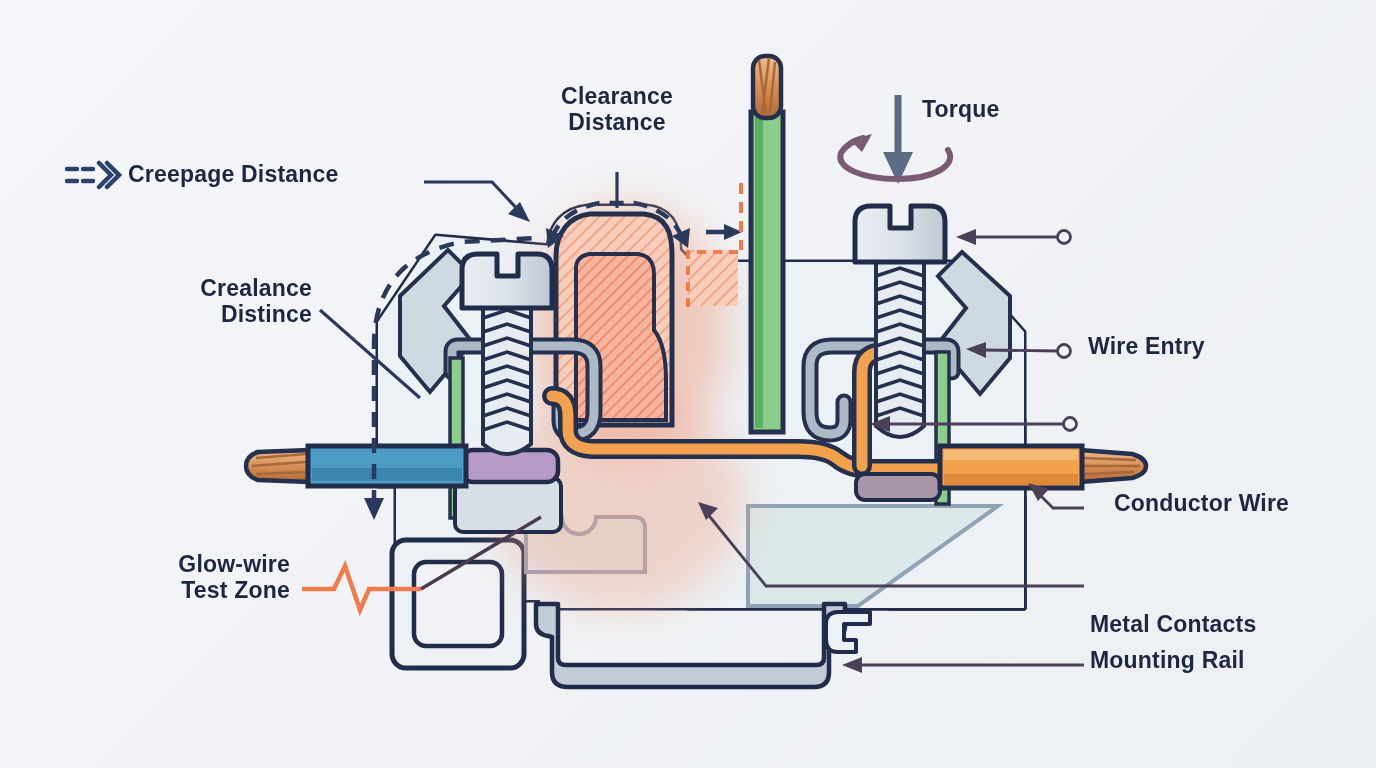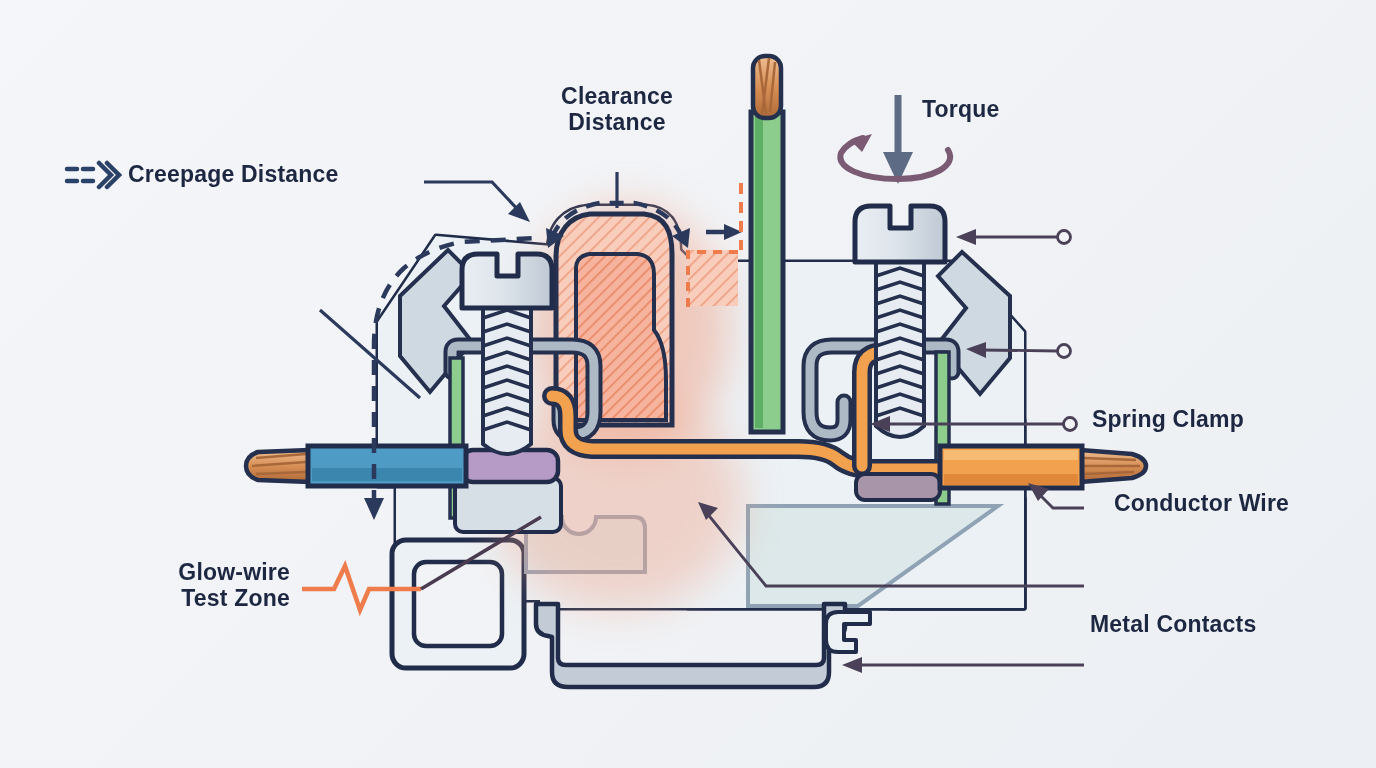--- a/index.html
+++ b/index.html
@@ -217,25 +217,27 @@
       <path d="M43,3 L55,15 L43,27"></path>
     </g>
   </svg>
   <div class="lbl nowrap">Creepage Distance</div>
 </div>
 
 <div class="lbl center" style="left:524px;top:84px;width:186px;">Clearance Distance</div>
 
 <div class="lbl nowrap" style="left:922px;top:97px;">Torque</div>
 
-
-<div class="lbl right" style="left:130px;top:552px;width:160px;margin-top:8px;">Glow-wire Test Zone</div>
-
-
-
-<div class="lbl nowrap" style="left:1092px;top:407px;">Spring Clamp</div>
+<div class="lbl right" style="left:128px;top:276px;width:184px;">Crealance Distince</div>
+
+<div class="lbl right" style="left:130px;top:552px;width:160px;">Glow-wire Test Zone</div>
+
+
+<div class="lbl nowrap" style="left:1088px;top:334px;">Wire Entry</div>
+
 
 <div class="lbl nowrap" style="left:1090px;top:491px;margin-left:24px;">Conductor Wire</div>
 
 <div class="lbl nowrap" style="left:1090px;top:569px;margin-top:43px;">Metal Contacts</div>
 
+<div class="lbl nowrap" style="left:1090px;top:648px;">Mounting Rail</div>
 
 </div>
 
 </body></html>

